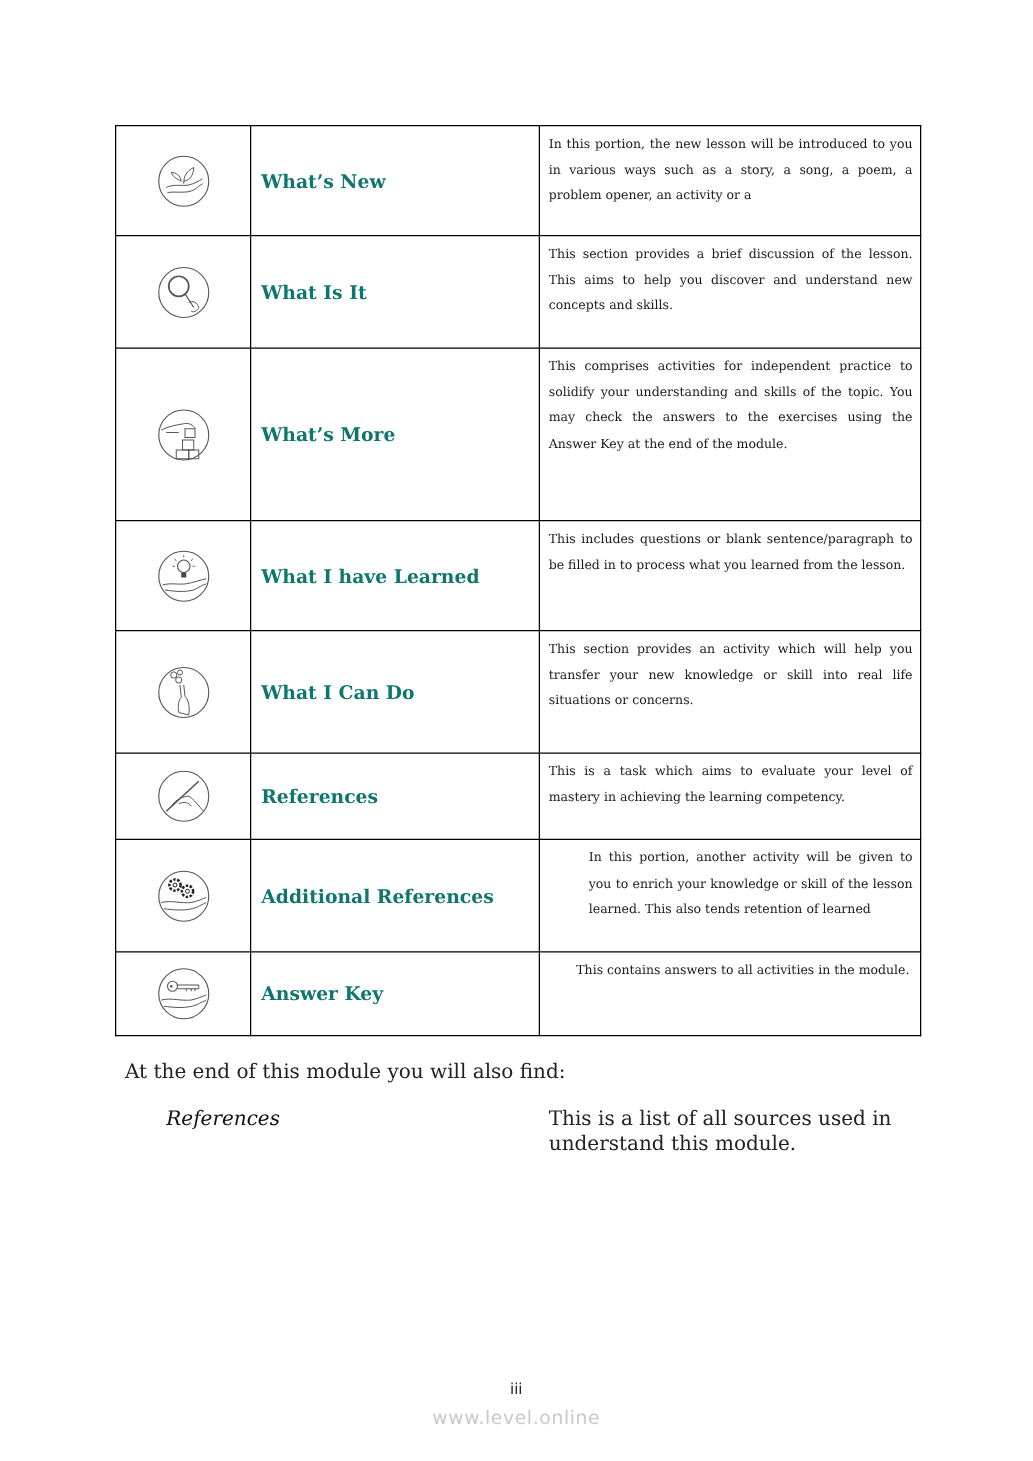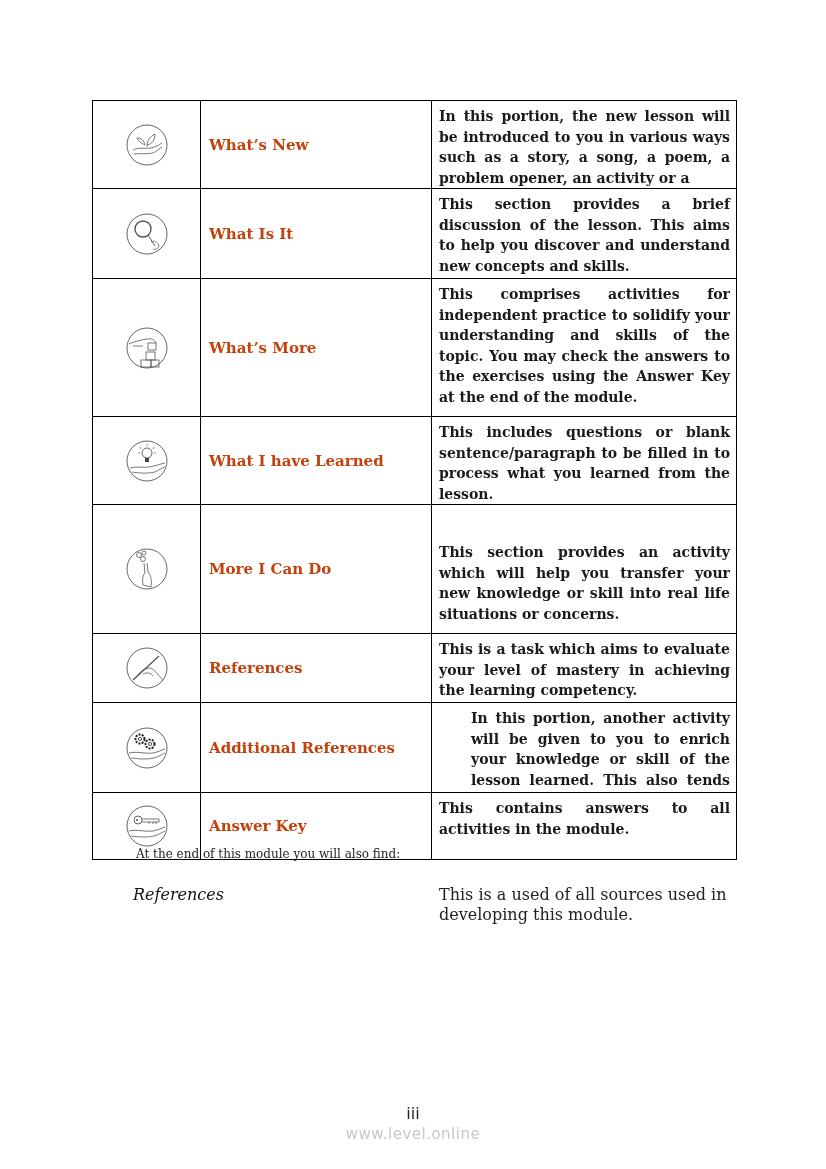--- a/index.html
+++ b/index.html
@@ -7,30 +7,30 @@
          font-family: "DejaVu Serif", serif; color: #1a1a1a; }
   .tbl { position: absolute; left: 92px; top: 100px; width: 643px;
          border-collapse: collapse; table-layout: fixed; }
   .tbl td { border: 1.5px solid #000; padding: 0; vertical-align: middle; }
   .c-icon { width: 107px; text-align: center; }
   .c-title { width: 230px; }
   .c-desc { width: 304px; }
   .icon-wrap { display: flex; justify-content: center; align-items: center; }
   .icon-wrap svg { width: 44px; height: 44px; }
   .title { font-family: "DejaVu Serif", serif; font-weight: bold; font-size: 15px;
-           padding-left: 8px; color: #c2410c; }
-  .desc { font-size: 14px; line-height: 20.6px; text-align: justify;
-          text-align-last: left; padding: 5px 6px 0 7px; overflow: hidden; box-sizing: border-box; font-weight: bold; }
-  .outro { position: absolute; left: 100px; top: 847px; font-size: 12px; color: #222; margin-left: 36px; }
+           padding-left: 8px; color: #0f766e; }
+  .desc { font-size: 10px; line-height: 20.6px; text-align: justify;
+          text-align-last: left; padding: 5px 6px 0 7px; overflow: hidden; box-sizing: border-box; }
+  .outro { position: absolute; left: 100px; top: 847px; font-size: 16px; color: #222; }
   .ref-title { position: absolute; left: 133px; top: 885px; font-size: 16px;
                font-weight: normal; font-style: italic; color: #111; }
   .ref-desc { position: absolute; left: 439px; top: 885px; width: 300px;
               font-size: 16px; line-height: 20px; color: #222; }
   .page-num { position: absolute; left: 0; width: 826px; top: 1104px; text-align: center;
-              font-family: "DejaVu Sans", sans-serif; font-size: 16px; color: #222; }
+              font-family: "DejaVu Sans", sans-serif; font-size: 12px; color: #222; }
   .watermark { position: absolute; left: 0; width: 826px; top: 1125px; text-align: center;
                font-family: "DejaVu Sans", sans-serif; font-size: 15px; color: #c8c8c8; letter-spacing: 0.5px; }
 </style>
 </head>
 <body>
 
 <table class="tbl">
   <tbody id="tbody">
       <tr style="height: 88px;">
         <td class="c-icon">
@@ -116,24 +116,24 @@
             <svg viewBox="0 0 44 44">
               <circle cx="22" cy="22" r="20" fill="none" stroke="#555" stroke-width="0.9"></circle>
               <circle cx="14" cy="8" r="2.5" fill="none" stroke="#555" stroke-width="0.8"></circle>
               <circle cx="19" cy="6" r="2" fill="none" stroke="#555" stroke-width="0.8"></circle>
               <circle cx="18" cy="12" r="2.5" fill="none" stroke="#555" stroke-width="0.8"></circle>
               <path d="M19 16 L20 26 C18 28 17 32 18 38 L26 40 C27 34 26 28 23 25 L22 16" fill="none" stroke="#555" stroke-width="0.8"></path>
             </svg>
           </div>
         </td>
         <td class="c-title">
-          <div class="title">More I Can Do</div>
-        </td>
-        <td class="c-desc" style="vertical-align: top;">
-          <div class="desc" style="height: 96px; margin-top: 32px;">This section provides an activity which will help you transfer your new knowledge or skill into real life situations or concerns.</div>
+          <div class="title">What I Can Do</div>
+        </td>
+        <td class="c-desc" style="vertical-align: top;">
+          <div class="desc" style="height: 96px;">This section provides an activity which will help you transfer your new knowledge or skill into real life situations or concerns.</div>
         </td>
       </tr>
       <tr style="height: 69px;">
         <td class="c-icon">
           <div class="icon-wrap">
             <svg viewBox="0 0 44 44">
               <circle cx="22" cy="22" r="20" fill="none" stroke="#555" stroke-width="0.9"></circle>
               <path d="M8 34 L34 10" stroke="#555" stroke-width="1.3"></path>
               <path d="M12 30 C16 24 22 22 26 22 C30 24 34 30 38 34" fill="none" stroke="#555" stroke-width="0.8"></path>
               <path d="M18 28 C22 26 26 27 28 30" fill="none" stroke="#555" stroke-width="0.8"></path>
@@ -178,24 +178,24 @@
               <path d="M17 15 L34 15 L34 18 L17 18 M24 18 L24 20 M28 18 L28 20 M31 18 L31 20" fill="none" stroke="#555" stroke-width="0.8"></path>
               <path d="M4 27 C12 25 20 28 28 27 C33 26 37 24 40 23" fill="none" stroke="#555" stroke-width="0.8"></path>
               <path d="M6 32 C14 33 24 34 32 31 C36 29 38 28 40 27" fill="none" stroke="#555" stroke-width="0.8"></path>
             </svg>
           </div>
         </td>
         <td class="c-title">
           <div class="title">Answer Key</div>
         </td>
         <td class="c-desc" style="vertical-align: top;">
-          <div class="desc" style="height: 65px;">This contains answers to all activities in the module.</div>
+          <div class="desc" style="height: 65px; margin-left: 22px;">This contains answers to all activities in the module.</div>
         </td>
       </tr>
     </tbody>
 </table>
 
 <div class="outro">At the end of this module you will also find:</div>
 <div class="ref-title">References</div>
-<div class="ref-desc">This is a used of all sources used in developing this module.</div>
+<div class="ref-desc">This is a list of all sources used in understand this module.</div>
 
 <div class="page-num">iii</div>
 <div class="watermark">www.level.online</div>
 
 </body></html>

